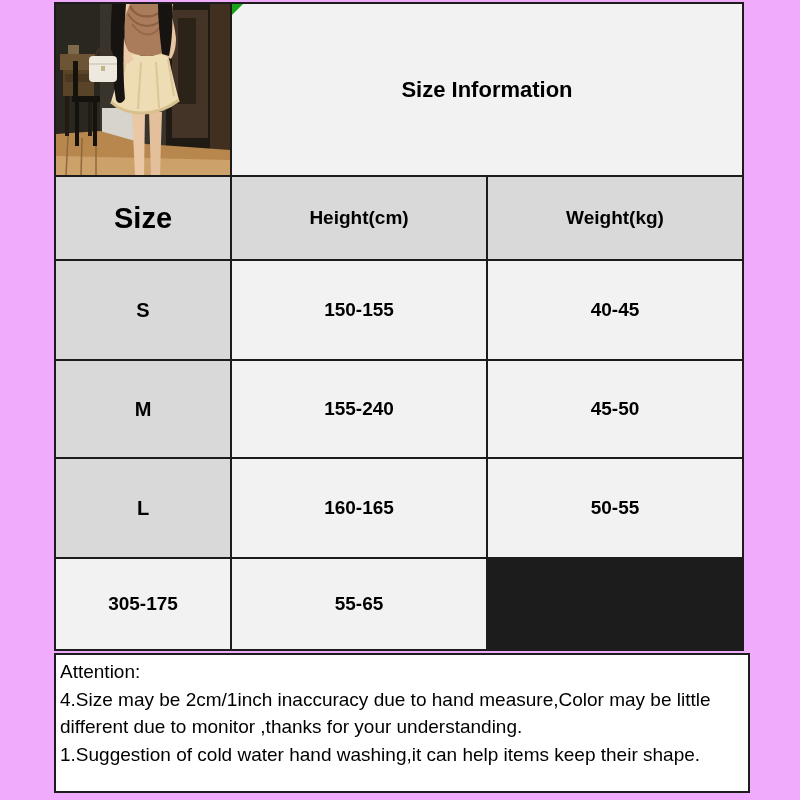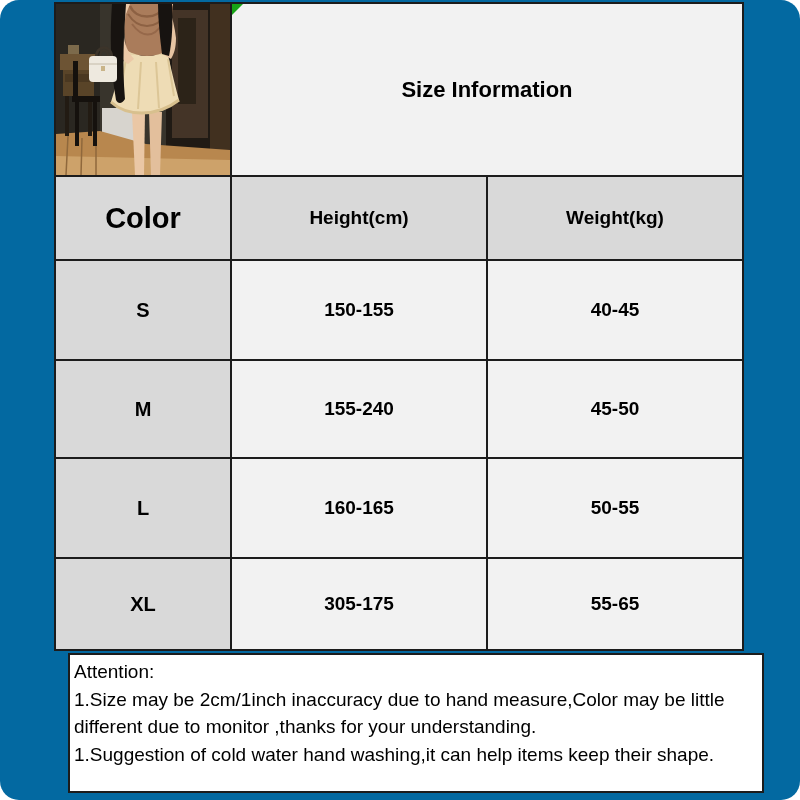--- a/index.html
+++ b/index.html
@@ -9,22 +9,21 @@
     height: 800px;
     background: #ffffff;
     font-family: "Liberation Sans", sans-serif;
     color: #000000;
     overflow: hidden;
   }
   .canvas {
     position: relative;
     width: 800px;
     height: 800px;
-    background: #0369a1;
-    border-radius: 19px;
+    background: #f0abfc;
   }
 
   
   .size-table {
     position: absolute;
     left: 54px;
     top: 2px;
     width: 690px;
     box-sizing: border-box;
     display: grid;
@@ -71,21 +70,21 @@
 
   .col-header { font-weight: bold; font-size: 19px; }
   .col-header.size-head { font-size: 29px; }
 
   .size-letter { font-weight: bold; font-size: 20px; }
   .value-cell  { font-weight: bold; font-size: 19px; }
 
   
   .attention {
     position: absolute;
-    left: 68px;
+    left: 54px;
     top: 653px;
     width: 696px;
     height: 140px;
     box-sizing: border-box;
     border: 2px solid #1c1c1c;
     background: #ffffff;
     padding: 3px 5px 0 4px;
     font-size: 19px;
     line-height: 27.5px;
   }
@@ -152,41 +151,40 @@
         <path d="M33,60 L61,60" stroke="#d9d2c4" stroke-width="2"></path>
         <rect x="45" y="62" width="4" height="5" fill="#c9b489"></rect>
       </svg>
     </div>
 
     <div class="cell title-cell">
       <span class="corner-marker"></span>
       <span>Size Information</span>
     </div>
 
-    <div class="cell gray col-header size-head">Color</div>
+    <div class="cell gray col-header size-head">Size</div>
     <div class="cell gray col-header">Height(cm)</div>
     <div class="cell gray col-header">Weight(kg)</div>
 
     <div class="cell gray size-letter">S</div>
     <div class="cell value-cell">150-155</div>
     <div class="cell value-cell">40-45</div>
 
     <div class="cell gray size-letter">M</div>
     <div class="cell value-cell">155-240</div>
     <div class="cell value-cell">45-50</div>
 
     <div class="cell gray size-letter">L</div>
     <div class="cell value-cell">160-165</div>
     <div class="cell value-cell">50-55</div>
 
-    <div class="cell gray size-letter">XL</div>
     <div class="cell value-cell">305-175</div>
     <div class="cell value-cell">55-65</div>
 
   </div>
 
   <div class="attention">
     <div>Attention:</div>
-    <div>1.Size may be 2cm/1inch inaccuracy due to hand measure,Color may be little different due to monitor ,thanks for your understanding.</div>
+    <div>4.Size may be 2cm/1inch inaccuracy due to hand measure,Color may be little different due to monitor ,thanks for your understanding.</div>
     <div>1.Suggestion of cold water hand washing,it can help items keep their shape.</div>
   </div>
 
 </div>
 
 </body></html>

